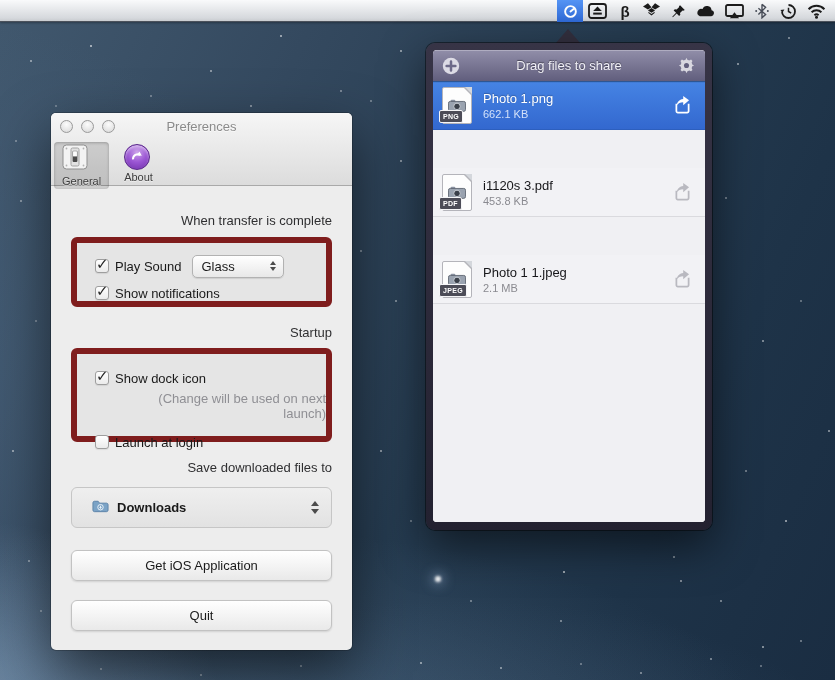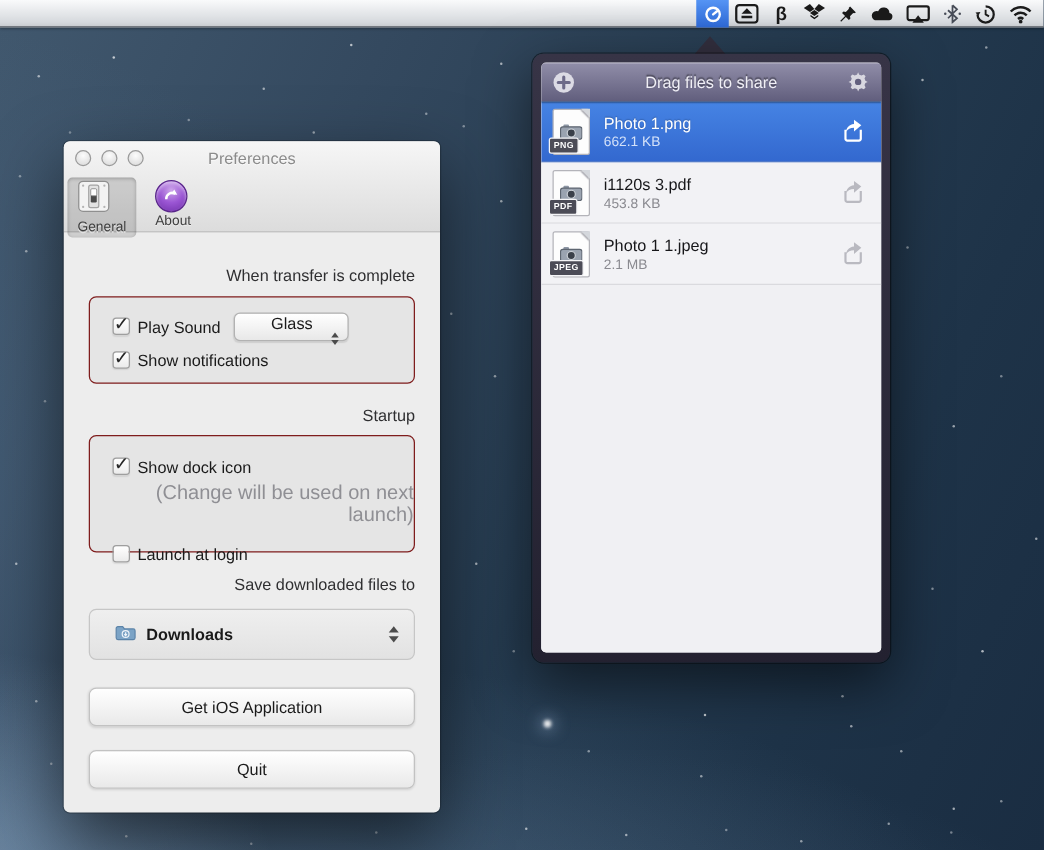--- a/index.html
+++ b/index.html
@@ -80,21 +80,21 @@
     display:flex; align-items:center; justify-content:space-between; padding:0 9px;
     box-shadow:inset 0 1px 0 rgba(255,255,255,.28), 0 1px 1px rgba(0,0,0,.35);
     z-index:2;
   }
   .pop-title {
     position:absolute; left:0; right:0; text-align:center;
     color:#f0eff6; font-size:13px; text-shadow:0 -1px 1px rgba(0,0,0,.45);
     pointer-events:none;
   }
   .round-btn { position:relative; z-index:3; width:18px; height:18px; cursor:default; }
-  .file-list { flex:1; display:flex; flex-direction:column; background:#f0f0f3; }
+  .file-list { flex:1; display:flex; flex-direction:column; background:#f0f0f3;gap:38px; }
   .file-row {
     flex:0 0 49px; height:49px; display:flex; align-items:center;
     padding:0 12px 0 9px; background:#f2f2f5; border-bottom:1px solid #dadade;
   }
   .file-row.selected { background:linear-gradient(#4684e4,#3368cf); border-bottom-color:#2d5fbe; }
   .file-icon { position:relative; width:30px; height:37px; margin-right:11px; flex:0 0 30px; }
   .page {
     position:absolute; inset:0; background:#fdfdfd; border:1px solid #b4b4ba; border-radius:2px;
     display:flex; align-items:center; justify-content:center;
   }
@@ -152,21 +152,21 @@
     border:1px solid #59268a; box-shadow:inset 0 2px 3px rgba(255,255,255,.55);
     display:flex; align-items:center; justify-content:center;
   }
 
   .content { padding:0 20px;text-align:right; }
   .section-label { font-size:13px; color:#2f2f31; height:16px; }
   .lbl-1 { margin-top:27px; }
   .lbl-2 { margin-top:18px; }
   .lbl-3 { margin-top:18px; }
   .group-box {
-    background:#e5e5e5; border:1px solid #7f1d1d; border-radius:6px;
+    background:#e5e5e5; border:6px solid #7f1d1d; border-radius:6px;
   }
   .box-1 { margin-top:8px; height:70px; padding:12px 0 0 18px; }
   .box-2 { margin-top:7px; height:94px; padding:13px 0 0 18px; }
   .cb-row { display:flex; align-items:center; height:22px; margin-bottom:5px; }
   .cb {
     position:relative; width:14px; height:14px; flex:0 0 14px;
     border:1px solid #9e9e9e; border-radius:3px;
     background:linear-gradient(#ffffff,#ebebeb);
     box-shadow:0 1px 1px rgba(0,0,0,.08);
   }
@@ -174,26 +174,26 @@
     content:"\2713"; position:absolute; left:0px; top:-5px;
     font-size:15px; font-weight:bold; color:#262626;
   }
   .cb-label { font-size:13px; color:#1a1a1a; margin-left:6px; }
   .mini-pop {
     margin-left:10px; width:92px; height:23px;
     border:1px solid #b2b2b2; border-radius:5px;
     background:linear-gradient(#ffffff,#e8e8e8);
     box-shadow:0 1px 1px rgba(0,0,0,.1);
     display:flex; align-items:center; padding:0 7px 0 9px;
-    font-size:13px; color:#1a1a1a;flex-direction:column;
+    font-size:13px; color:#1a1a1a;
   }
   .steppers { margin-left:auto; display:flex; flex-direction:column; gap:2px; align-items:center; }
   .tri-up { width:0; height:0; border-left:3.5px solid transparent; border-right:3.5px solid transparent; border-bottom:4.5px solid #4b4b4b; }
   .tri-down { width:0; height:0; border-left:3.5px solid transparent; border-right:3.5px solid transparent; border-top:4.5px solid #4b4b4b; }
-  .note { font-size:16px; color:#8f8f94; margin:2px 0 10px 21px; }
+  .note { font-size:13px; color:#8f8f94; margin:2px 0 10px 21px; }
   .folder-pop {
     margin-top:11px; height:41px;
     background:linear-gradient(#efefef,#e2e2e2);
     border:1px solid #c6c6c6; border-radius:6px;
     display:flex; align-items:center; padding:0 12px 0 20px;
     font-size:13px; color:#1a1a1a;
   }
   .folder-pop .steppers { gap:3px; }
   .folder-pop .tri-up { border-bottom-width:5px; border-left-width:4px; border-right-width:4px; }
   .folder-pop .tri-down { border-top-width:5px; border-left-width:4px; border-right-width:4px; }

